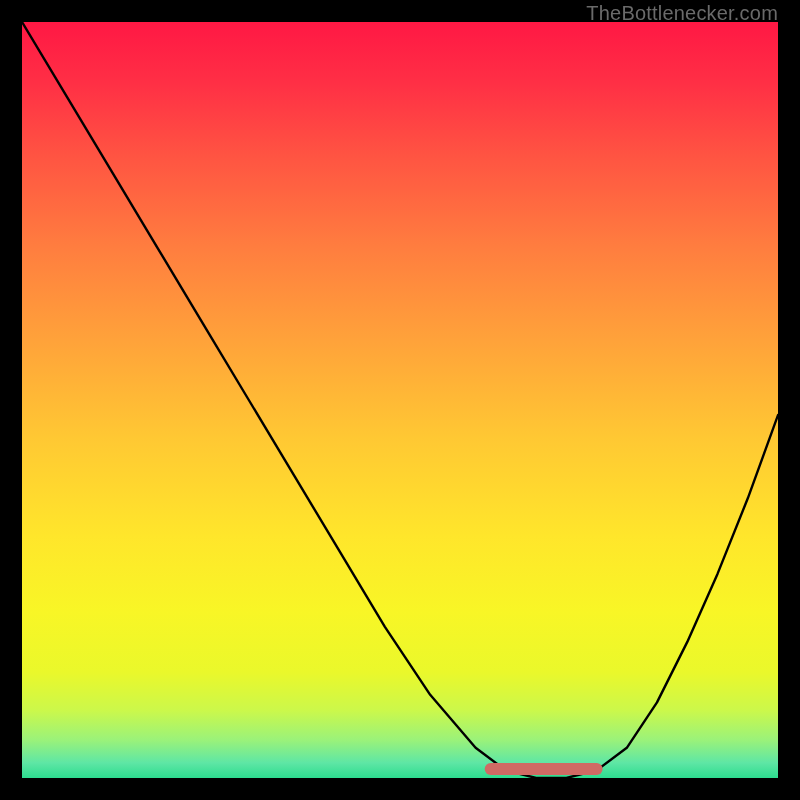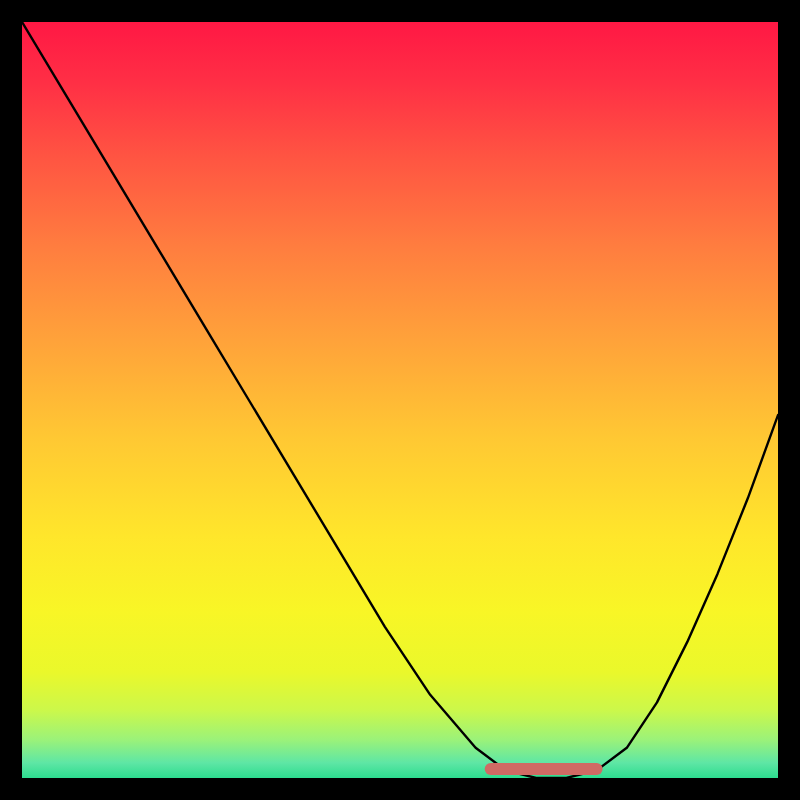--- a/index.html
+++ b/index.html
@@ -58,13 +58,14 @@
           <stop offset="91%" stop-color="#ccf84a"></stop>
           <stop offset="95%" stop-color="#9af27a"></stop>
           <stop offset="98%" stop-color="#5ee6a5"></stop>
           <stop offset="100%" stop-color="#2ddc8f"></stop>
         </linearGradient>
     </defs>
     <rect x="0" y="0" width="756" height="756" fill="url(#bg-grad)"></rect>
     <path id="curve-path" fill="none" stroke="#000" stroke-width="2.4" stroke-linecap="round" stroke-linejoin="round" d="M0.0 0.0 L45.4 75.6 L90.7 151.2 L136.1 226.8 L181.4 302.4 L226.8 378.0 L272.2 453.6 L317.5 529.2 L362.9 604.8 L408.2 672.8 L453.6 725.8 L483.8 748.4 L514.1 756.0 L544.3 756.0 L574.6 748.4 L604.8 725.8 L635.0 680.4 L665.3 619.9 L695.5 551.9 L725.8 476.3 L756.0 393.1"></path>
     <path id="flat-seg" fill="none" stroke="#cf6a64" stroke-width="12" stroke-linecap="round" d="M468.7 746.9 L574.6 746.9"></path>
   </svg>
+  <div class="watermark">TheBottlenecker.com</div>
 </div>
 
 </body></html>

